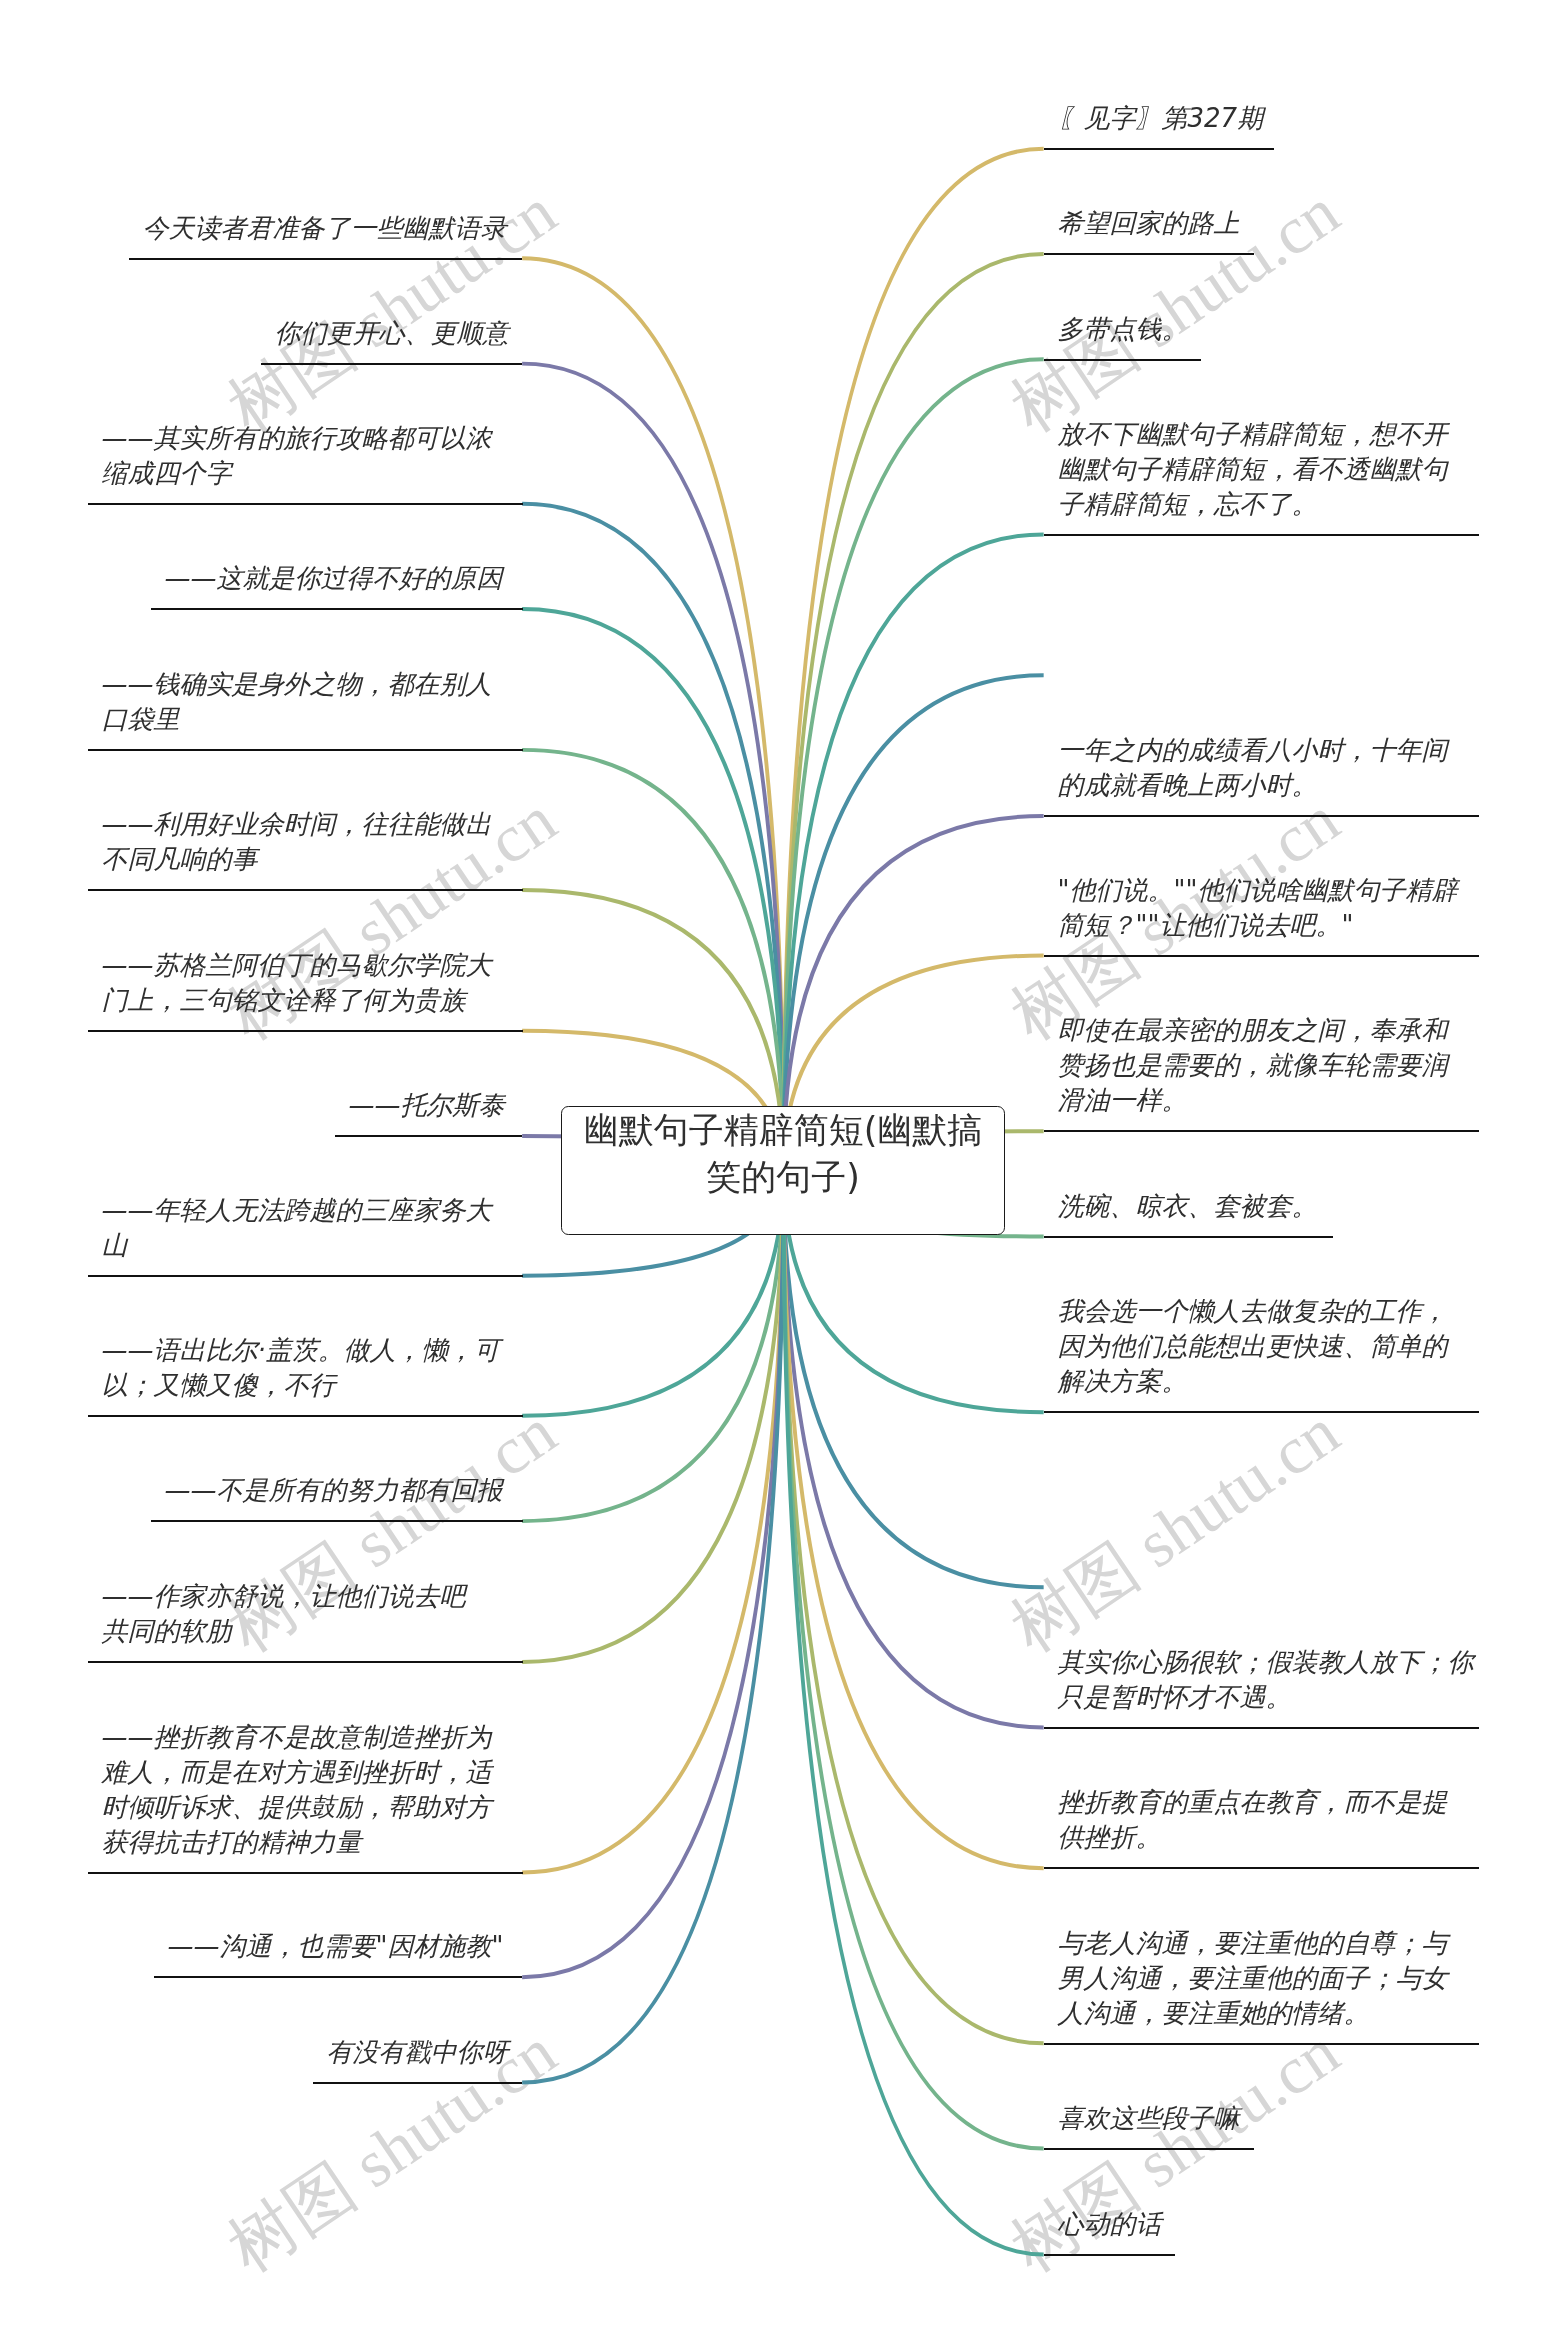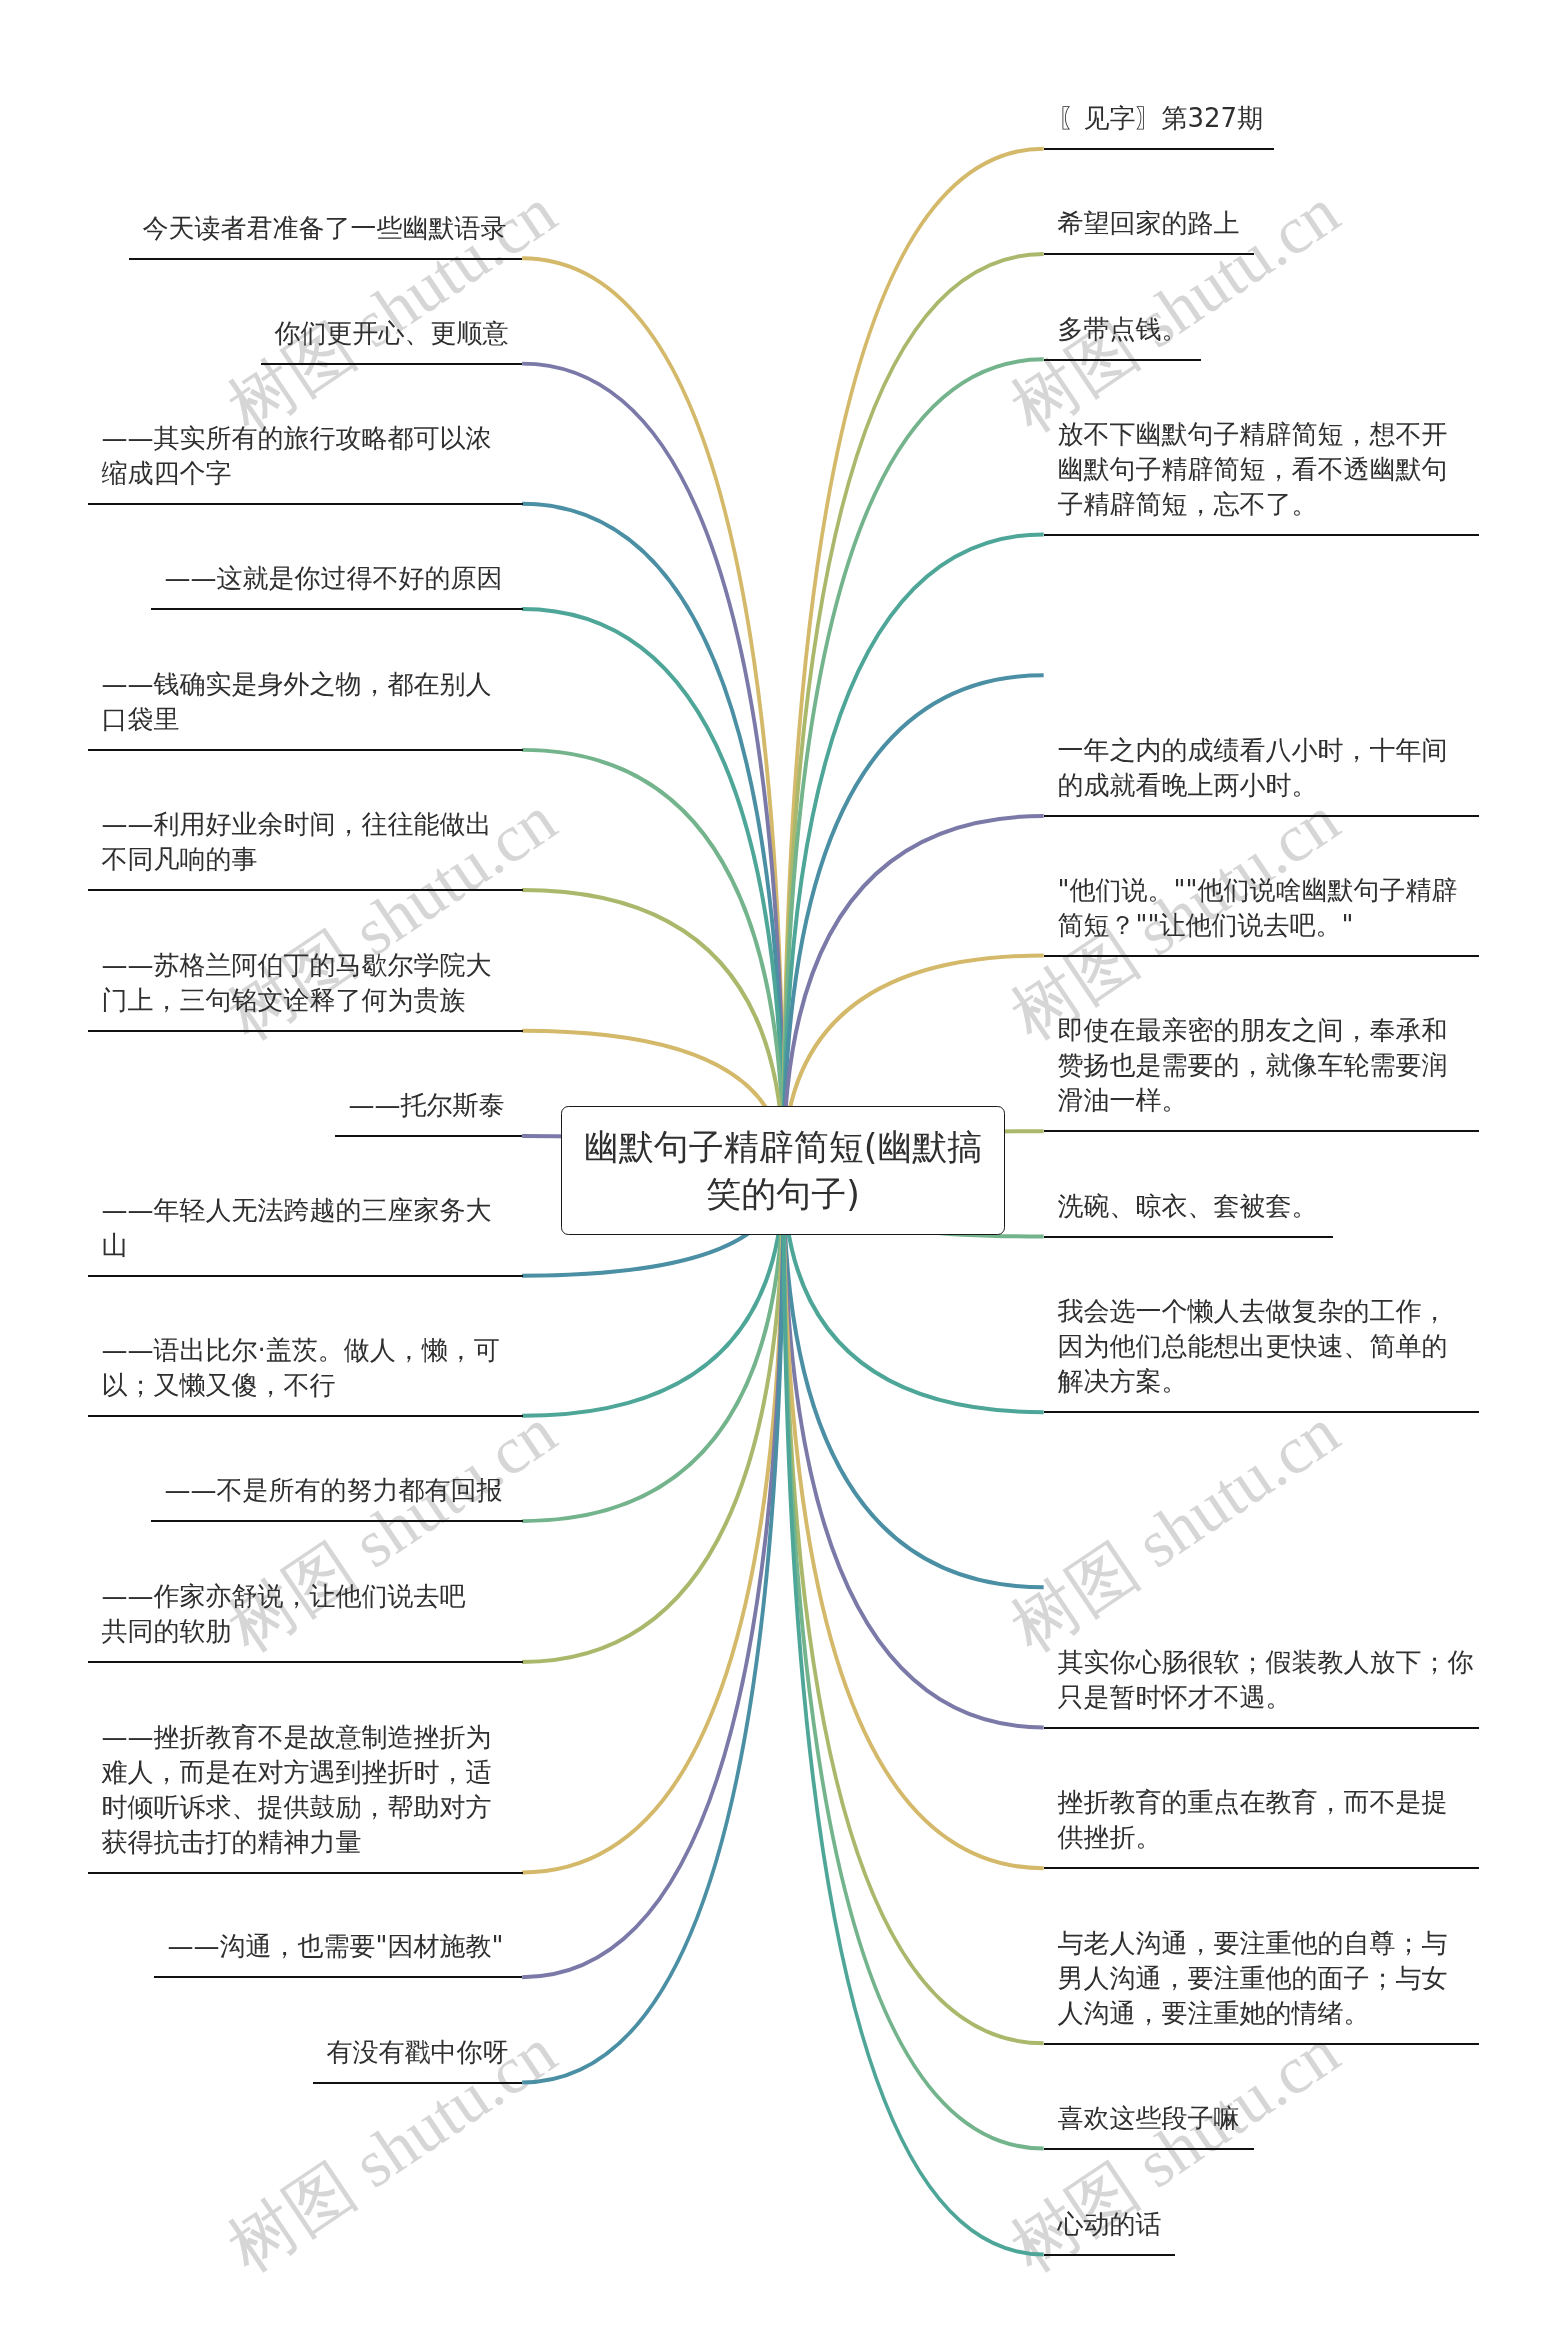--- a/index.html
+++ b/index.html
@@ -34,34 +34,34 @@
   .node {
     position: absolute;
     box-sizing: border-box;
     border-bottom: 2.4px solid #111111;
     padding: 0 11px 11.6px 13.5px;
     z-index: 2;
     color: #2f2f2f;
     font-size: 26px;
     line-height: 35px;
   }
-  .node .ln { display: block; white-space: pre; }
+  .node .ln { display: block; white-space: pre; font-style: italic; }
   #root {
     position: absolute;
     left: 561px; top: 1106px;
     width: 444px; height: 129px;
     box-sizing: border-box;
     border: 1.8px solid #1a1a1a;
     border-radius: 7.3px;
     background: #ffffff;
     z-index: 3;
     display: flex;
     flex-direction: column;
     align-items: center;
-    justify-content: center;
+    justify-content: flex-start;
     color: #2f2f2f;
     font-size: 35px;
     line-height: 47px;
   }
   #root .ln { display: block; white-space: pre; }
 </style>
 </head>
 <body>
 
 <div id="canvas">

